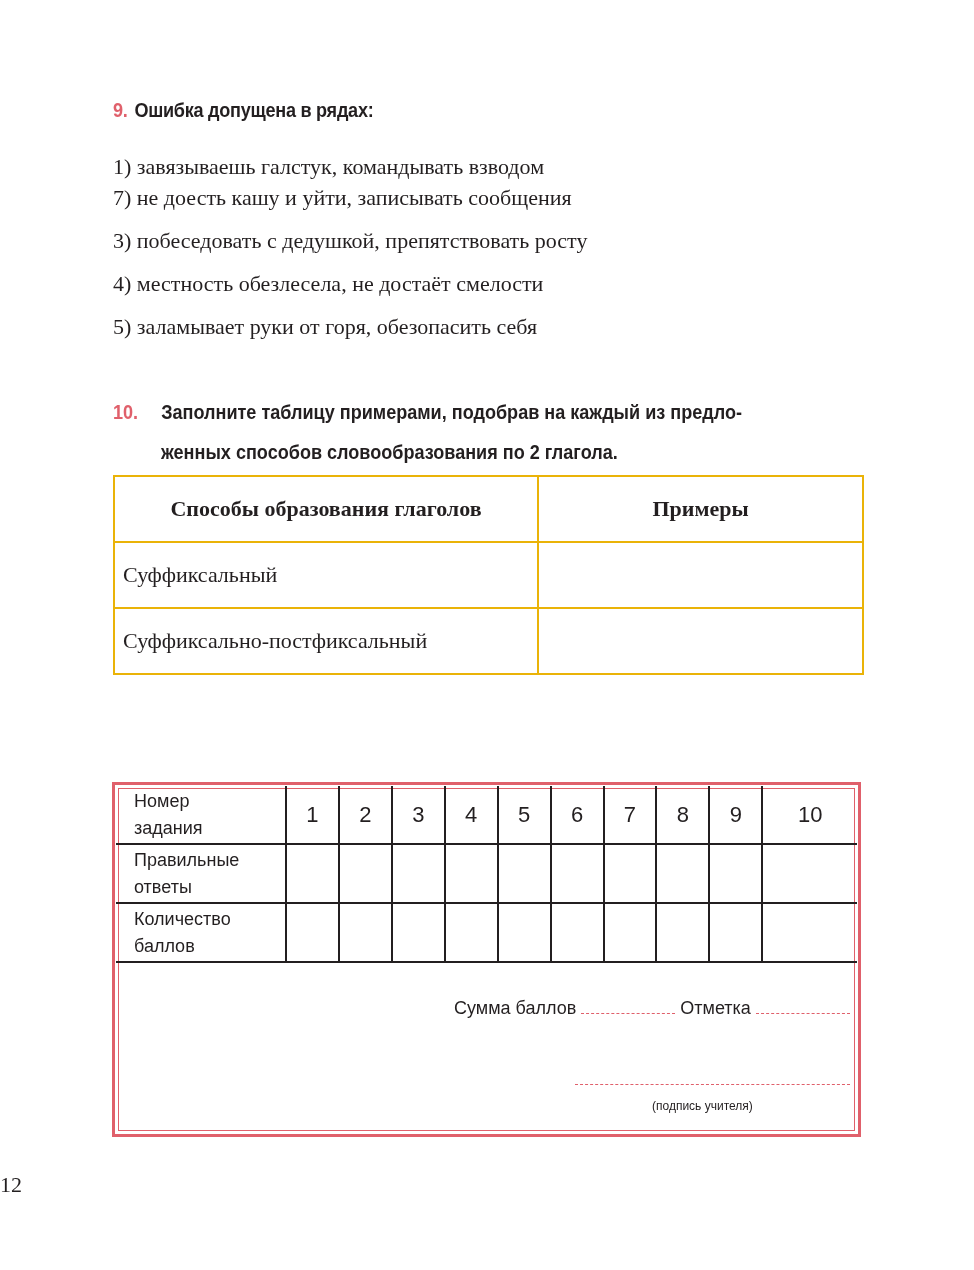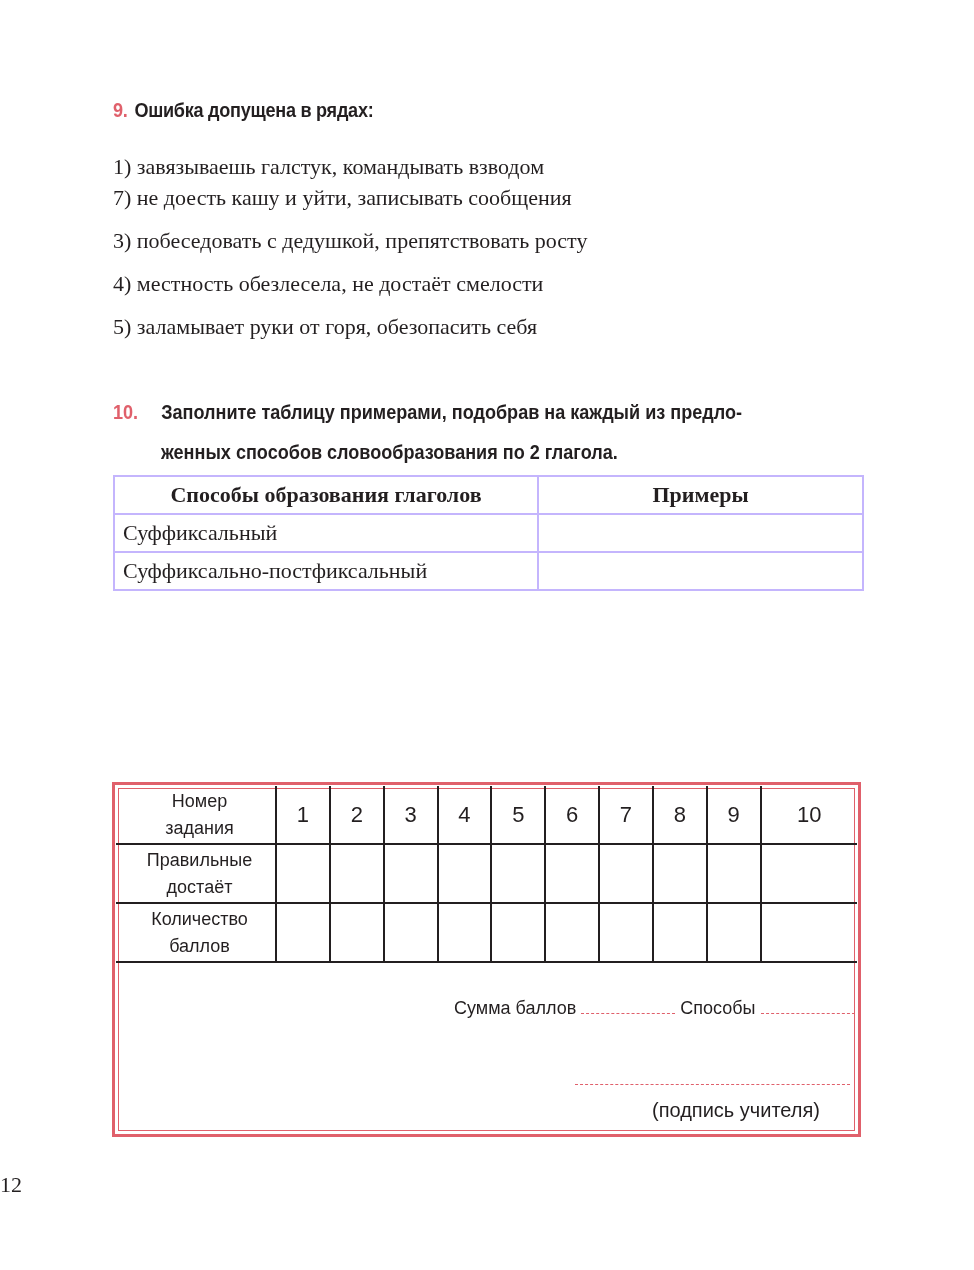--- a/index.html
+++ b/index.html
@@ -9,39 +9,39 @@
   .q-head { position: absolute; left: 113px; font-family: "Liberation Sans", sans-serif; font-weight: bold; font-size: 21px; letter-spacing: -0.3px; transform: scaleX(0.86); transform-origin: left top; white-space: nowrap; }
   .q-head .num { margin-right: 8px; }
 
   .opt { position: absolute; left: 113px; font-family: "Liberation Serif", serif; font-size: 22px; white-space: nowrap; }
 
   .q10-l1 { position: absolute; left: 113px; top: 400px; width: 870px; font-family: "Liberation Sans", sans-serif; font-weight: bold; font-size: 21px; transform: scaleX(0.86); transform-origin: left top; white-space: nowrap; }
   .q10-l1 .num { display: inline-block; width: 56px; }
   .q10-l2 { position: absolute; left: 161px; top: 440px; font-family: "Liberation Sans", sans-serif; font-weight: bold; font-size: 21px; transform: scaleX(0.86); transform-origin: left top; white-space: nowrap; }
 
   table.methods { position: absolute; left: 113px; top: 475px; width: 751px; border-collapse: collapse; font-family: "Liberation Serif", serif; font-size: 22px; }
-  table.methods td, table.methods th { border: 2px solid #c4b5fd; padding: 0 8px; vertical-align: middle; }
+  table.methods td, table.methods th { border: 2px solid #eab308; padding: 14px 8px; vertical-align: middle; }
   table.methods th { font-weight: bold; height: 36px; text-align: center; }
   table.methods td { height: 36px; text-align: left; line-height: 34px; }
   table.methods td.col1 { width: 406px; }
   table.methods tr.tall td { height: 72px; line-height: 34px; }
 
   .frame { position: absolute; left: 112px; top: 782px; width: 743px; height: 349px; border: 3px solid #e0606b; }
   .frame-inner { position: absolute; left: 3px; top: 3px; right: 3px; bottom: 3px; border: 1px solid #e0606b; }
 
   table.score { position: absolute; left: 116px; top: 786px; width: 741px; border-collapse: collapse; font-family: "Liberation Sans", sans-serif; }
   table.score td { border: 2px solid #231f20; height: 57px; padding: 0; text-align: center; vertical-align: middle; font-size: 22px; }
-  table.score td.label { width: 151px; text-align: center; padding-left: 8px; font-size: 18px; line-height: 27px; border-left: none; }
+  table.score td.label { width: 151px; text-align: left; padding-left: 18px; font-size: 18px; line-height: 27px; border-left: none; }
   table.score tr:first-child td { border-top: none; }
   table.score td:last-child { border-right: none; }
 
   .sum-line { position: absolute; top: 998px; left: 454px; font-family: "Liberation Sans", sans-serif; font-size: 18px; white-space: nowrap; }
   .blank { display: inline-block; border-bottom: 1.5px dashed #e0606b; vertical-align: baseline; height: 14px; }
   .sig-line { position: absolute; left: 575px; top: 1084px; width: 275px; border-bottom: 1.5px dashed #e0606b; }
-  .sig-label { position: absolute; left: 652px; top: 1099px; font-family: "Liberation Sans", sans-serif; font-size: 20px; white-space: nowrap; }
+  .sig-label { position: absolute; left: 652px; top: 1099px; font-family: "Liberation Sans", sans-serif; font-size: 12px; white-space: nowrap; }
 
   .page-num { position: absolute; left: 0; width: 974px; top: 1172px; font-family: "Liberation Serif", serif; font-size: 22px; }
 </style>
 </head>
 <body>
 
 <div class="q-head" style="top:98px;">
   <span class="num accent">9.</span><span>Ошибка допущена в рядах:</span>
 </div>
 <div class="opt" style="top:154px;">1) завязываешь галстук, командывать взводом</div>
@@ -90,21 +90,21 @@
     <td>5</td>
     <td>6</td>
     <td>7</td>
     <td>8</td>
     <td>9</td>
     <td>10</td>
   </tr>
   <tr>
     <td class="label">
       <div>Правильные</div>
-      <div>достаёт</div>
+      <div>ответы</div>
     </td>
     <td></td>
     <td></td>
     <td></td>
     <td></td>
     <td></td>
     <td></td>
     <td></td>
     <td></td>
     <td></td>
@@ -125,19 +125,19 @@
     <td></td>
     <td></td>
     <td></td>
   </tr>
 </tbody>
   </table>
 
 <div class="sum-line">
   <span>Сумма баллов</span>
   <span class="blank" style="width:94px;"></span>
-  <span>Способы</span>
+  <span>Отметка</span>
   <span class="blank" style="width:94px;"></span>
 </div>
 <div class="sig-line"></div>
 <div class="sig-label">(подпись учителя)</div>
 
 <div class="page-num">12</div>
 
 </body></html>

